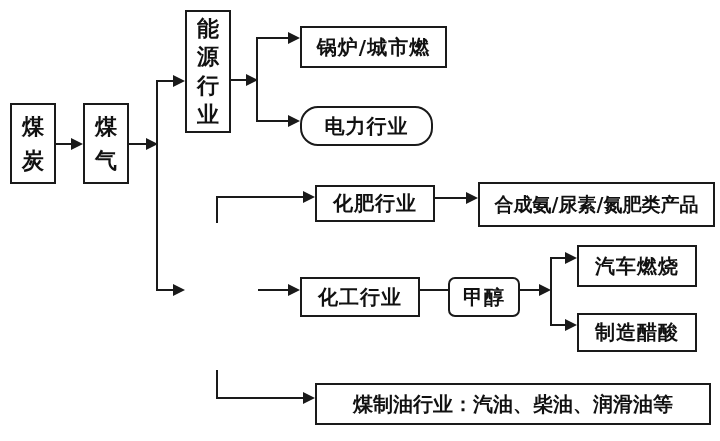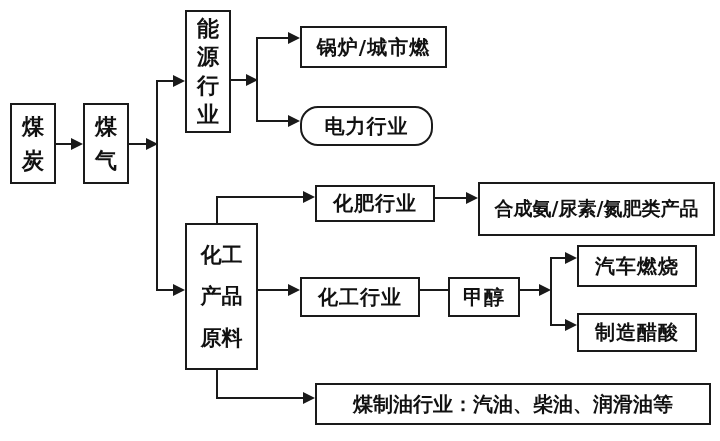--- a/index.html
+++ b/index.html
@@ -66,35 +66,30 @@
   </div>
 
   <div class="box" style="left:300px;top:106px;width:133px;height:40px;font-size:20px;border-radius:18px;">
     <span>电力行业</span>
   </div>
 
   <div class="box" style="left:315px;top:185px;width:120px;height:37px;font-size:20px;">
     <span>化肥行业</span>
   </div>
 
-  <div class="box" style="left:478px;top:182px;width:237px;height:54px;font-size:19px;letter-spacing:0;">
+  <div class="box" style="left:478px;top:182px;width:237px;height:45px;font-size:19px;letter-spacing:0;">
     <span>合成氨/尿素/氮肥类产品</span>
   </div>
 
-  <div class="box vstack" style="left:185px;top:223px;width:73px;height:147px;font-size:21px;">
-    <span>化工</span>
-    <span>产品</span>
-    <span>原料</span>
-  </div>
 
   <div class="box" style="left:300px;top:277px;width:120px;height:40px;font-size:20px;align-items:center;">
     <span>化工行业</span>
   </div>
 
-  <div class="box" style="left:448px;top:277px;width:72px;height:40px;font-size:20px;">
+  <div class="box" style="left:448px;top:277px;width:72px;height:40px;font-size:20px;border-radius:7px;">
     <span>甲醇</span>
   </div>
 
   <div class="box" style="left:577px;top:245px;width:120px;height:42px;font-size:20px;font-family:Liberation Serif, serif;">
     <span>汽车燃烧</span>
   </div>
 
   <div class="box" style="left:577px;top:313px;width:120px;height:39px;font-size:20px;">
     <span>制造醋酸</span>
   </div>

